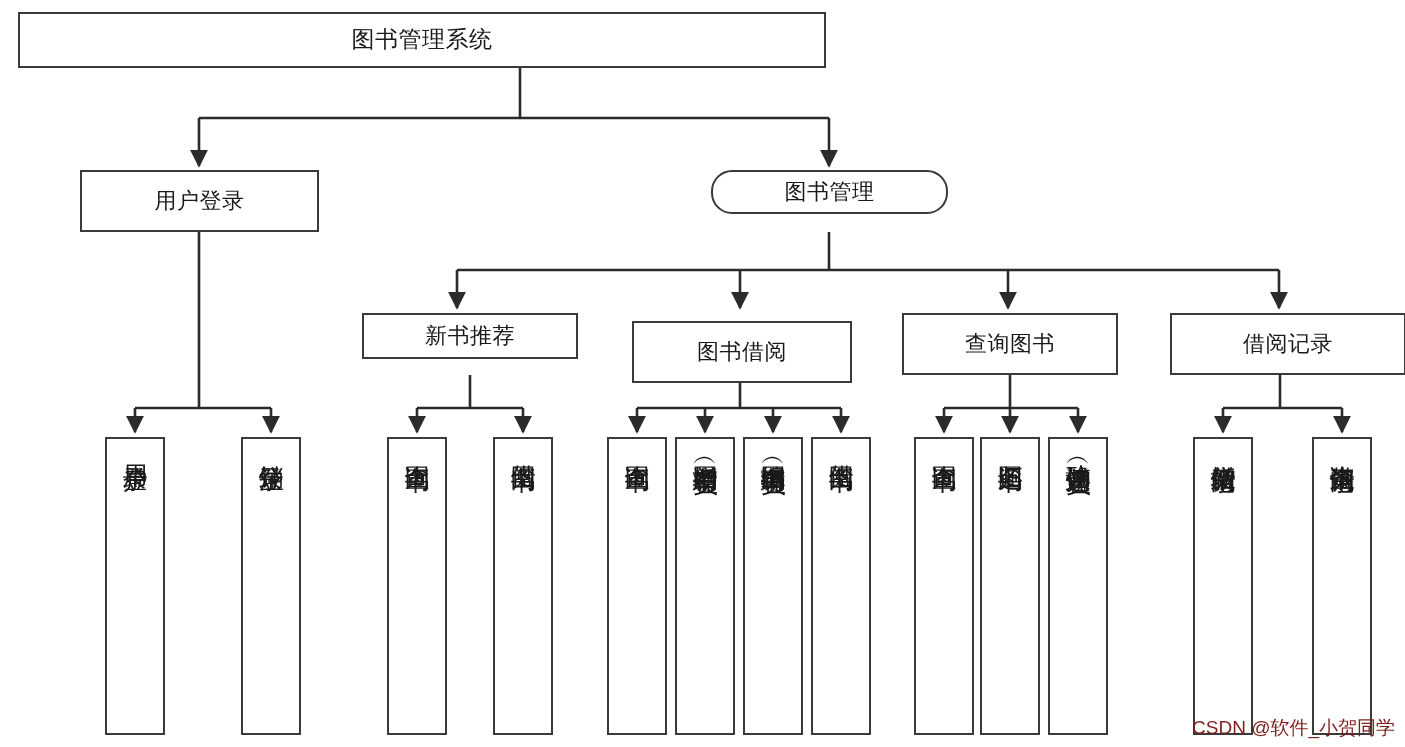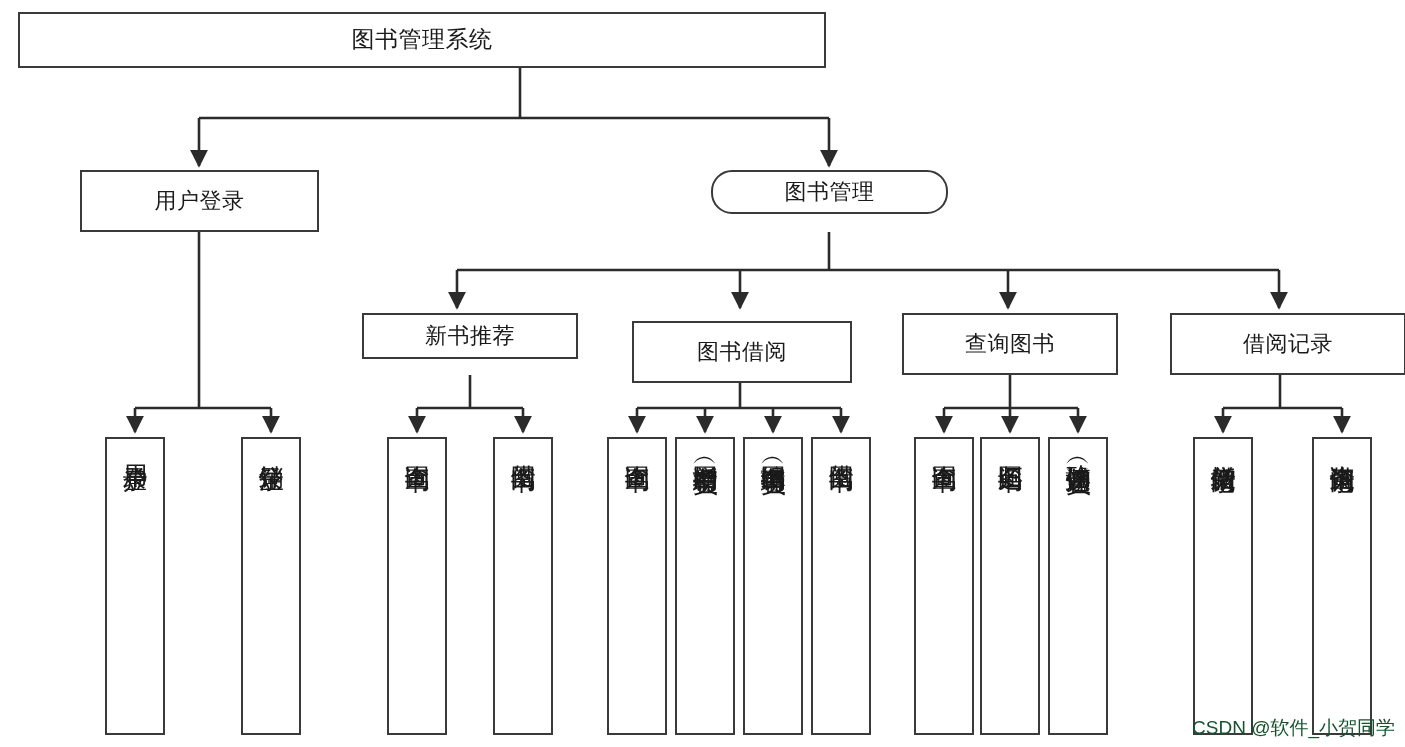--- a/index.html
+++ b/index.html
@@ -52,21 +52,21 @@
     white-space:normal;
     max-height:285px;
   }
   .node.v.tall .lbl{max-height:292px;}
 
   .watermark{
     position:absolute;
     right:10px;
     bottom:6px;
     font-size:19px;
-    color:#14532d;
+    color:#7f1d1d;
     white-space:nowrap;
     pointer-events:none;
     font-family:"Liberation Sans","DejaVu Sans",sans-serif;
   }
 </style>
 </head>
 <body>
 
 <div id="diagram">
 

